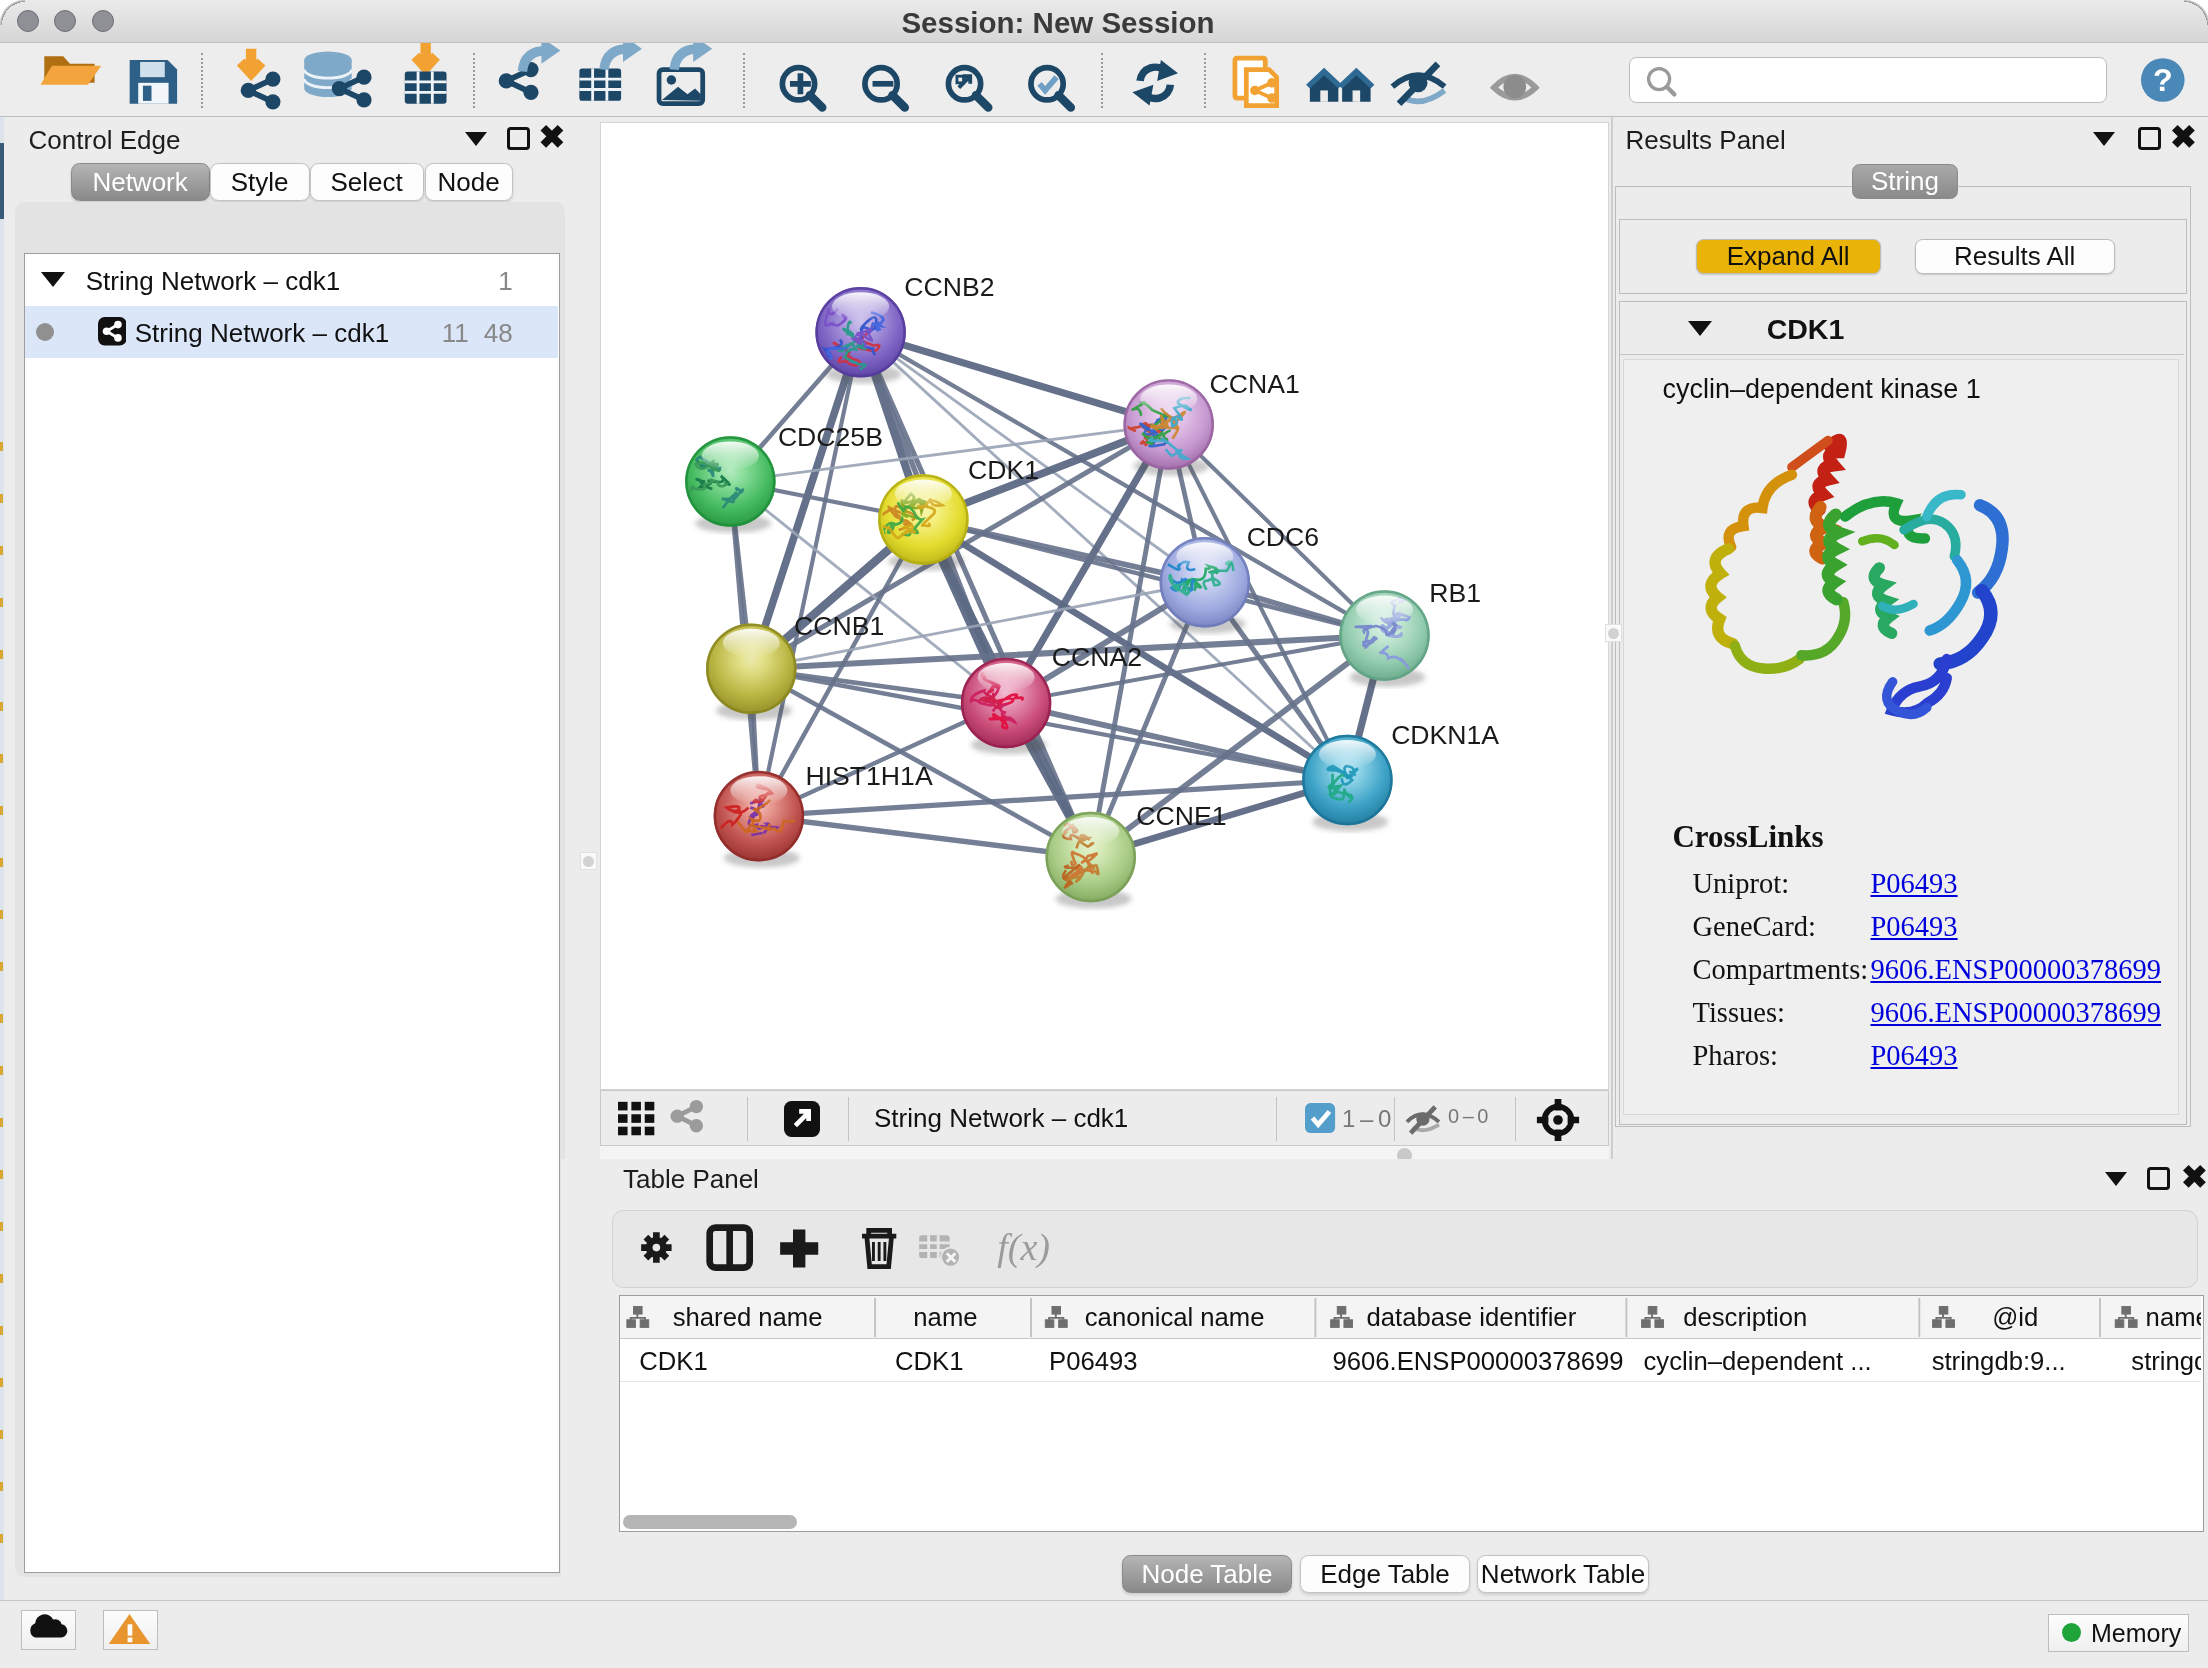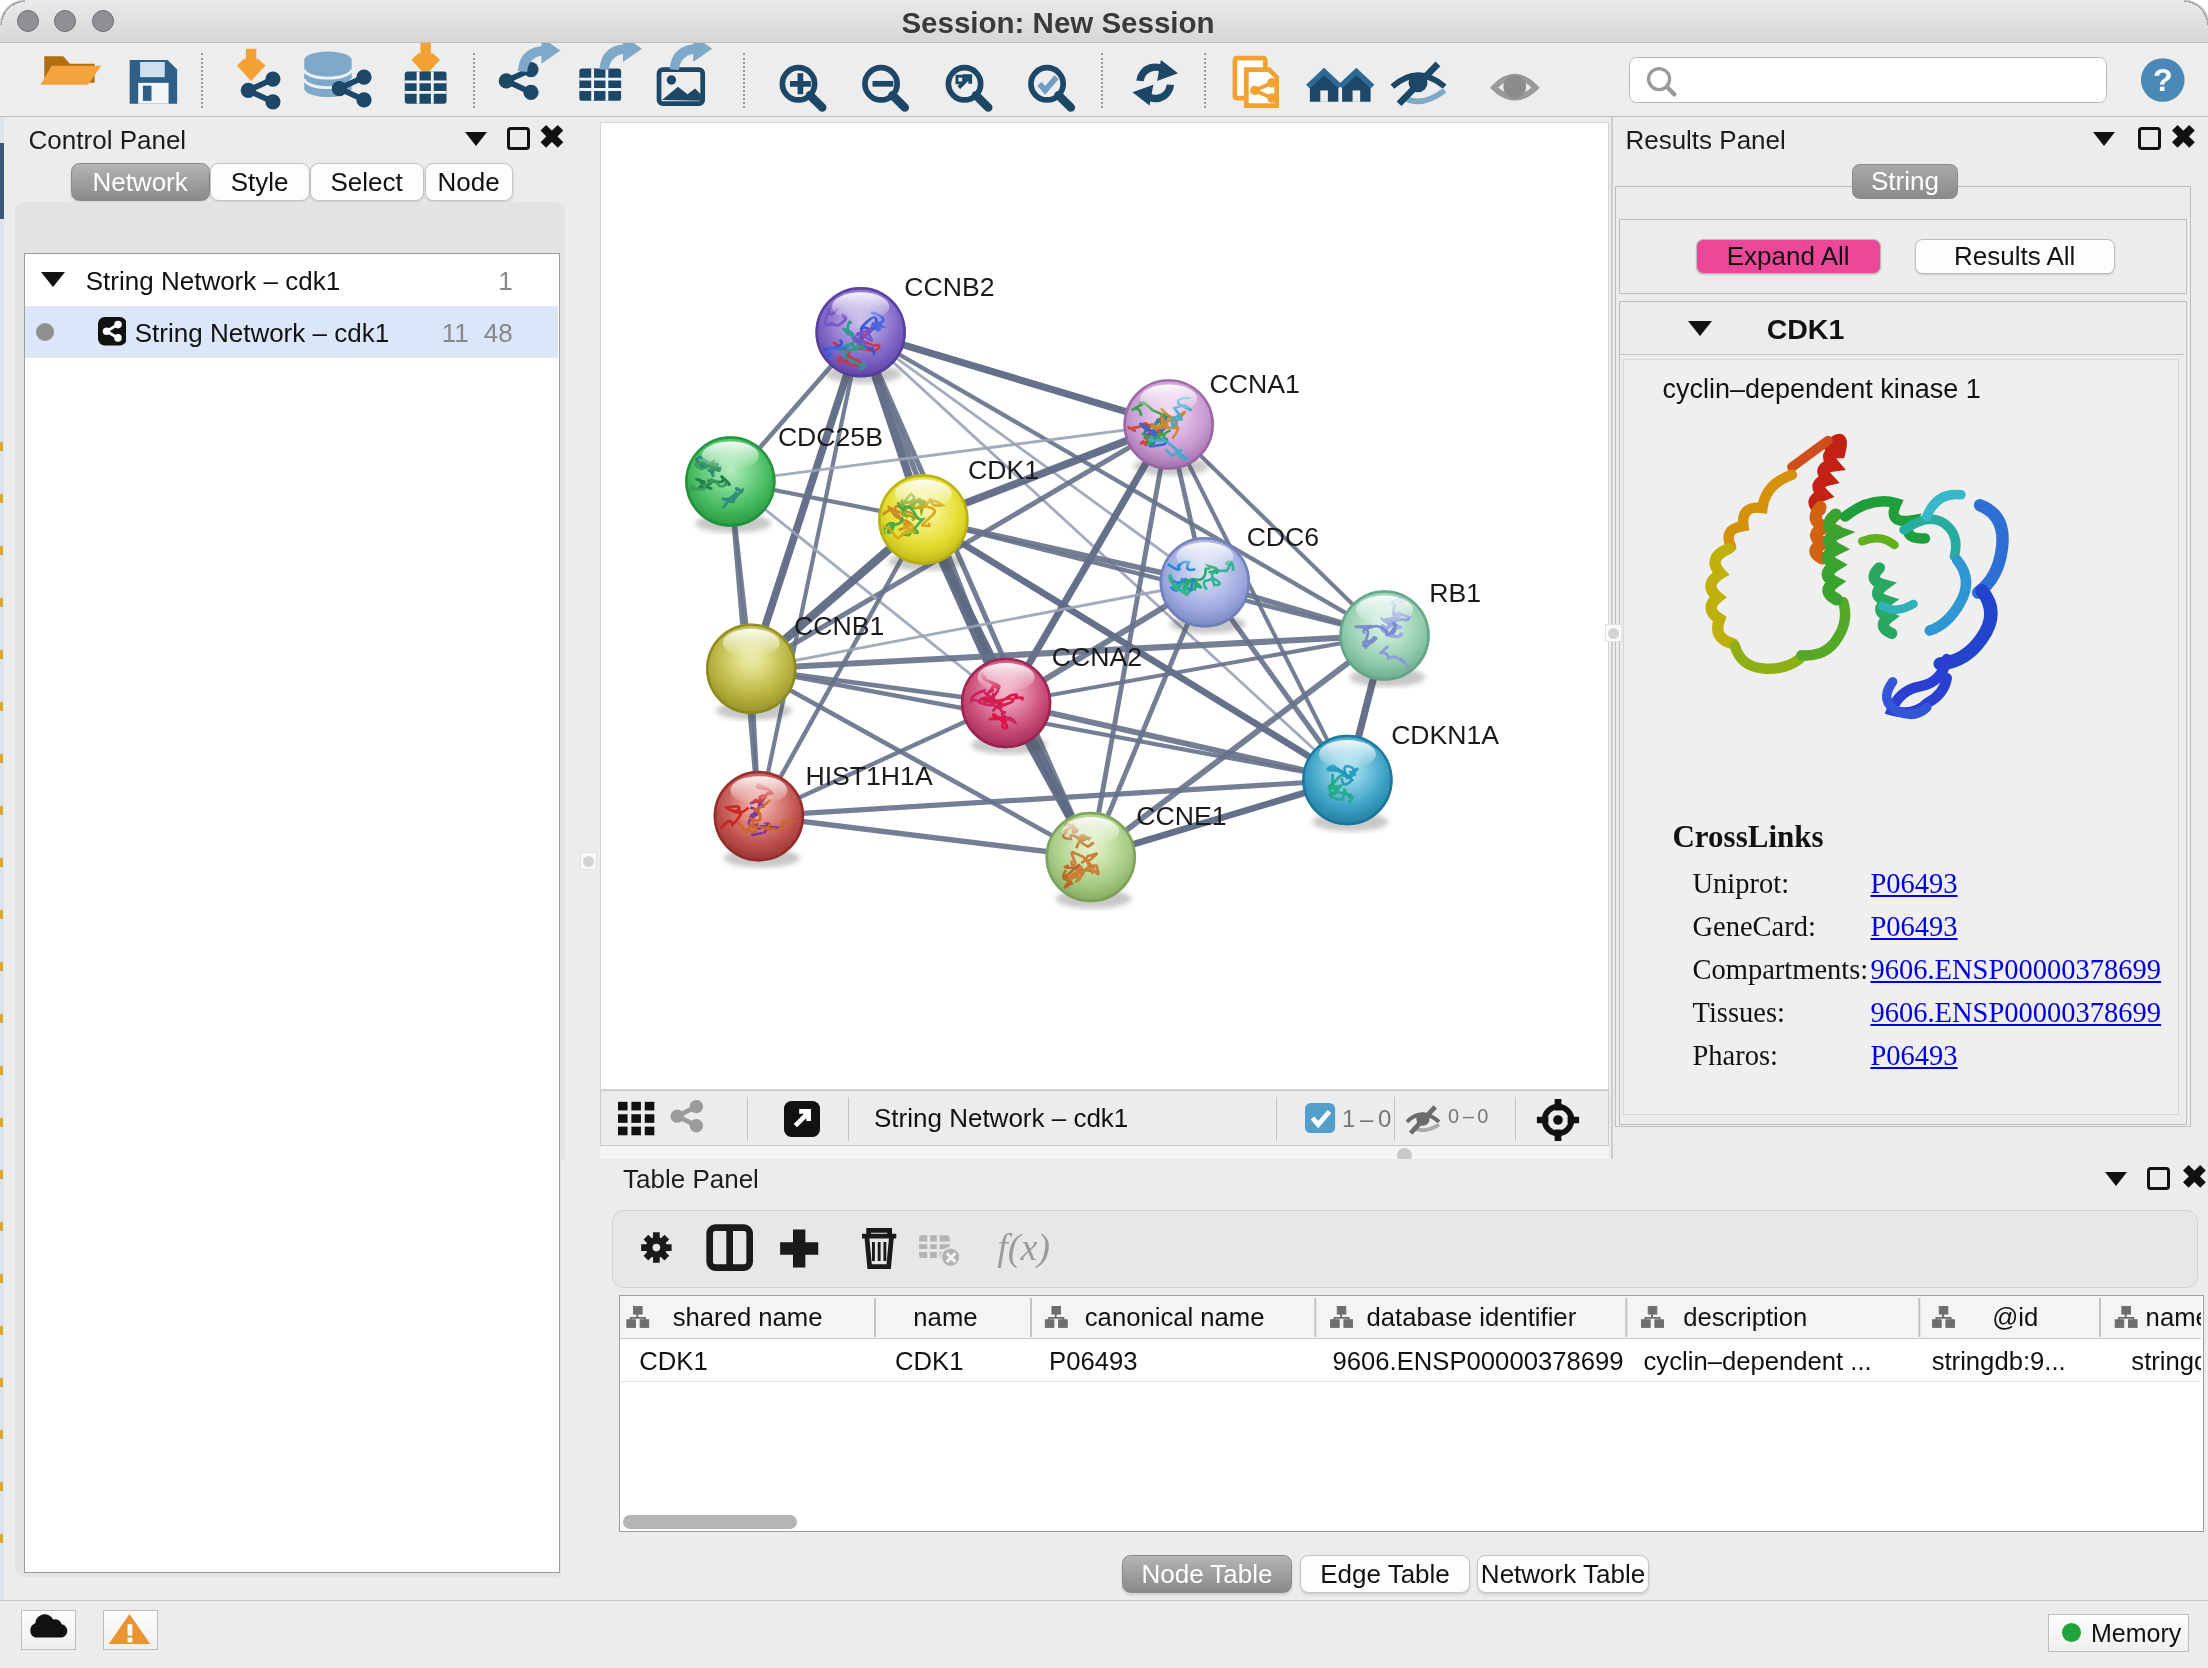--- a/index.html
+++ b/index.html
@@ -190,21 +190,21 @@
   <div class="tsep" style="left:1204px;"></div>
   <div id="searchbox">
       <svg width="42" height="42" style="position:absolute;left:9.5px;top:1.9px;" viewBox="0 0 44 44">
     <circle cx="20" cy="20" r="11" fill="none" stroke="#9a9a9a" stroke-width="3.5"></circle>
     <path d="M28,28 l8,8" stroke="#9a9a9a" stroke-width="4.5" stroke-linecap="round"></path>
   </svg>
     </div>
 </div>
 
 <div class="abs" id="ctrlpanel">
-  <div class="ptitle" style="position:absolute;left:21px;top:7.6px;">Control Panel</div>
+  <div class="ptitle" style="position:absolute;left:21px;top:7.6px;">Control Edge</div>
   <div class="wbtn-tri" style="left:457px;top:15px;"></div>
   <div class="wbtn-sq" style="left:499px;top:9.5px;"></div>
   <div class="wbtn-x" style="left:531px;top:8.6px;">✖</div>
   <div class="tab tabsel" style="left:63px;width:139px;">Network</div>
   <div class="tab" style="left:202px;width:100px;">Style</div>
   <div class="tab" style="left:302px;width:114px;">Select</div>
   <div class="tab" style="left:417px;width:88px;">Node</div>
   <div id="ctrlbox">
     <div id="ctrllist">
       <div style="position:absolute;left:0;top:0;width:533px;height:52px;">
@@ -617,21 +617,21 @@
 </div>
 
 <div class="abs" id="resultspanel">
   <div class="ptitle" style="position:absolute;left:12.4px;top:7.6px;">Results Panel</div>
   <div class="wbtn-tri" style="left:480px;top:15px;"></div>
   <div class="wbtn-sq" style="left:525px;top:9.5px;"></div>
   <div class="wbtn-x" style="left:557px;top:8.6px;">✖</div>
   <div style="position:absolute;left:1.9px;top:69px;width:576px;height:941px;background:#ececec;border:1.9px solid #bdbdbd;"></div>
   <div style="position:absolute;left:239px;top:47px;width:106px;height:35px;background:linear-gradient(#a9a9a9,#8a8a8a);border:1px solid #8a8a8a;border-radius:7.6px;color:#fff;font-size:26px;text-align:center;line-height:33px;">String</div>
   <div style="position:absolute;left:5.7px;top:102px;width:568px;height:75px;border:1.9px solid #bdbdbd;background:#ececec;">
-    <div style="position:absolute;left:76px;top:19px;width:185px;height:35px;background:#ec4899;border:1px solid #bbb;border-radius:7.6px;font-size:26px;color:#111;text-align:center;line-height:33px;box-shadow:0 1px 1.9px rgba(0,0,0,0.15);">Expand All</div>
+    <div style="position:absolute;left:76px;top:19px;width:185px;height:35px;background:#eab308;border:1px solid #bbb;border-radius:7.6px;font-size:26px;color:#111;text-align:center;line-height:33px;box-shadow:0 1px 1.9px rgba(0,0,0,0.15);">Expand All</div>
     <div style="position:absolute;left:295px;top:19px;width:200px;height:35px;background:#fdfdfd;border:1px solid #bbb;border-radius:7.6px;font-size:26px;color:#111;text-align:center;line-height:33px;box-shadow:0 1px 1.9px rgba(0,0,0,0.15);">Results All</div>
   </div>
   <div style="position:absolute;left:5.7px;top:184px;width:568px;height:824px;border:1.9px solid #bdbdbd;background:#ececec;">
     <div style="position:absolute;left:0;top:0;width:564px;height:53px;border-bottom:1.9px solid #c4c4c4;">
       <div style="position:absolute;left:68px;top:19px;width:0;height:0;border-left:12.4px solid transparent;border-right:12.4px solid transparent;border-top:15px solid #111;"></div>
       <div style="position:absolute;left:147px;top:10.5px;font-size:28.5px;font-weight:bold;color:#111;">CDK1</div>
     </div>
     <div style="position:absolute;left:3.8px;top:57px;width:556px;height:756px;background:#efefef;border:1px solid #d8d8d8;">
       <div style="position:absolute;left:38px;top:14.3px;font-size:27px;color:#111;">cyclin–dependent kinase 1</div>
       <svg width="361" height="314" viewBox="0 0 380 330" style="position:absolute;left:52px;top:67px;">

